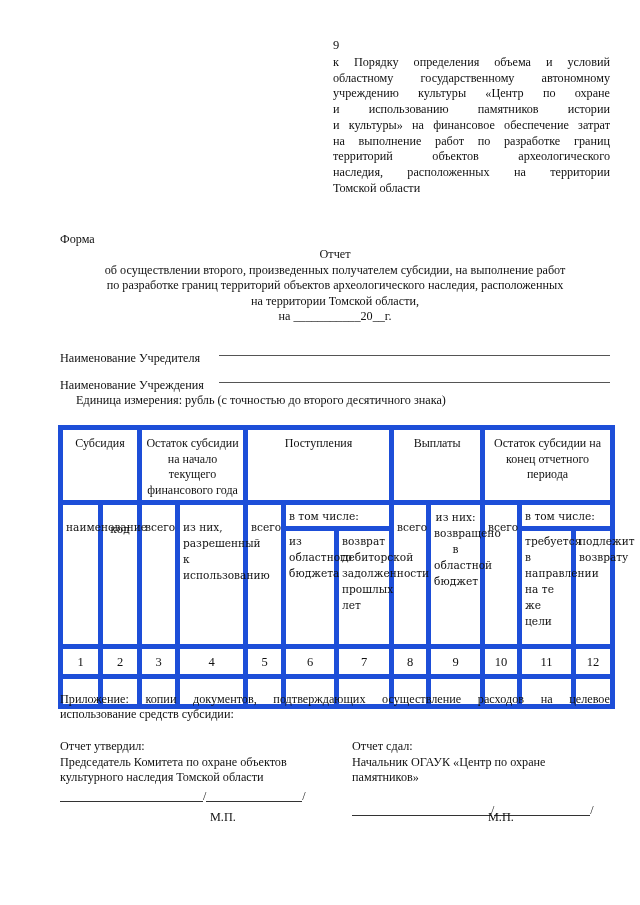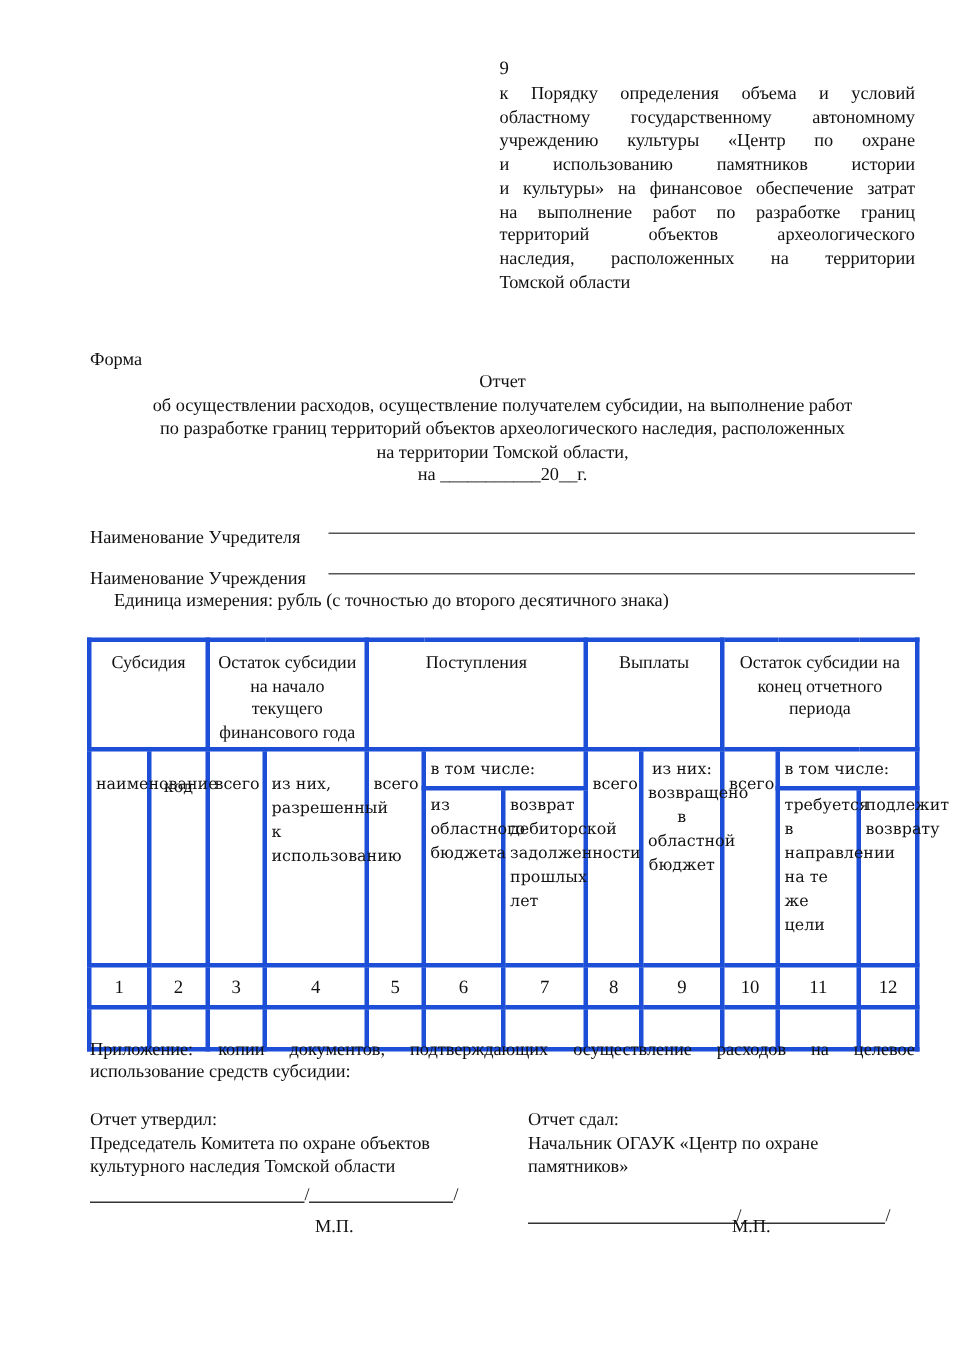--- a/index.html
+++ b/index.html
@@ -11,21 +11,21 @@
   .appendix .line { display:block; text-align:justify; text-align-last:justify; white-space:nowrap; }
   .appendix .line.last { text-align-last:left; }
   .appendix .title-line { text-align-last:left; }
   .forma { left:60px; top:232px; }
   .report-title { left:60px; top:247px; width:550px; text-align:center; line-height:15.5px; }
   .field-row { left:60px; width:550px; height:20px; }
   .field-row .lbl { position:absolute; left:0; top:0;margin-top:12px; }
   .field-row .line { position:absolute; left:159px; right:0; top:16px; border-bottom:1px solid #555; }
   .unit { left:76px; top:393px; }
   table.rep { position:absolute; left:58px; top:425px; border-collapse:collapse; table-layout:fixed; width:552px; }
-  table.rep td { border:3px solid #1d4ed8; padding:2px 3px; vertical-align:top; font-size:11.6px; line-height:16px; font-family:"DejaVu Serif","Liberation Serif",serif; font-size:10.6px; }
+  table.rep td { border:5px solid #1d4ed8; padding:2px 3px; vertical-align:top; font-size:11.6px; line-height:16px; font-family:"DejaVu Serif","Liberation Serif",serif; font-size:10.6px; }
   table.rep td.hd { text-align:center; font-family:"Liberation Serif",serif; font-size:12px; line-height:15.5px; padding-top:6px; }
   table.rep td.num { text-align:center; vertical-align:middle; font-family:"Liberation Serif",serif; font-size:12.5px; height:21px; }
   table.rep td.empty { height:21px; }
   table.rep td.mid { vertical-align:middle; }
   .note { left:60px; top:692px; width:550px; text-align:justify; line-height:15px; }
   .note .l1 { display:block; text-align:justify; text-align-last:justify; }
   .sig-left { left:60px; top:739px; width:260px; line-height:15.5px; }
   .sig-right { left:352px; top:739px; width:270px; line-height:15.5px; }
   .sigline { display:flex; align-items:flex-end; height:16px; }
   .sigline .u { border-bottom:1px solid #333; height:12px; }
@@ -47,21 +47,21 @@
   <span class="line">на выполнение работ по разработке границ</span>
   <span class="line">территорий объектов археологического</span>
   <span class="line">наследия, расположенных на территории</span>
   <span class="line last">Томской области</span>
 </div>
 
 <div class="abs forma">Форма</div>
 
 <div class="abs report-title">
   <div>Отчет</div>
-  <div>об осуществлении расходов, осуществление получателем субсидии, на выполнение работ</div>
+  <div>об осуществлении второго, произведенных получателем субсидии, на выполнение работ</div>
   <div>по разработке границ территорий объектов археологического наследия, расположенных</div>
   <div>на территории Томской области,</div>
   <div>на ___________20__г.</div>
 </div>
 
 <div class="abs field-row" style="top:339px;">
   <span class="lbl">Наименование Учредителя</span>
   <span class="line"></span>
 </div>
 <div class="abs field-row" style="top:366px;">

